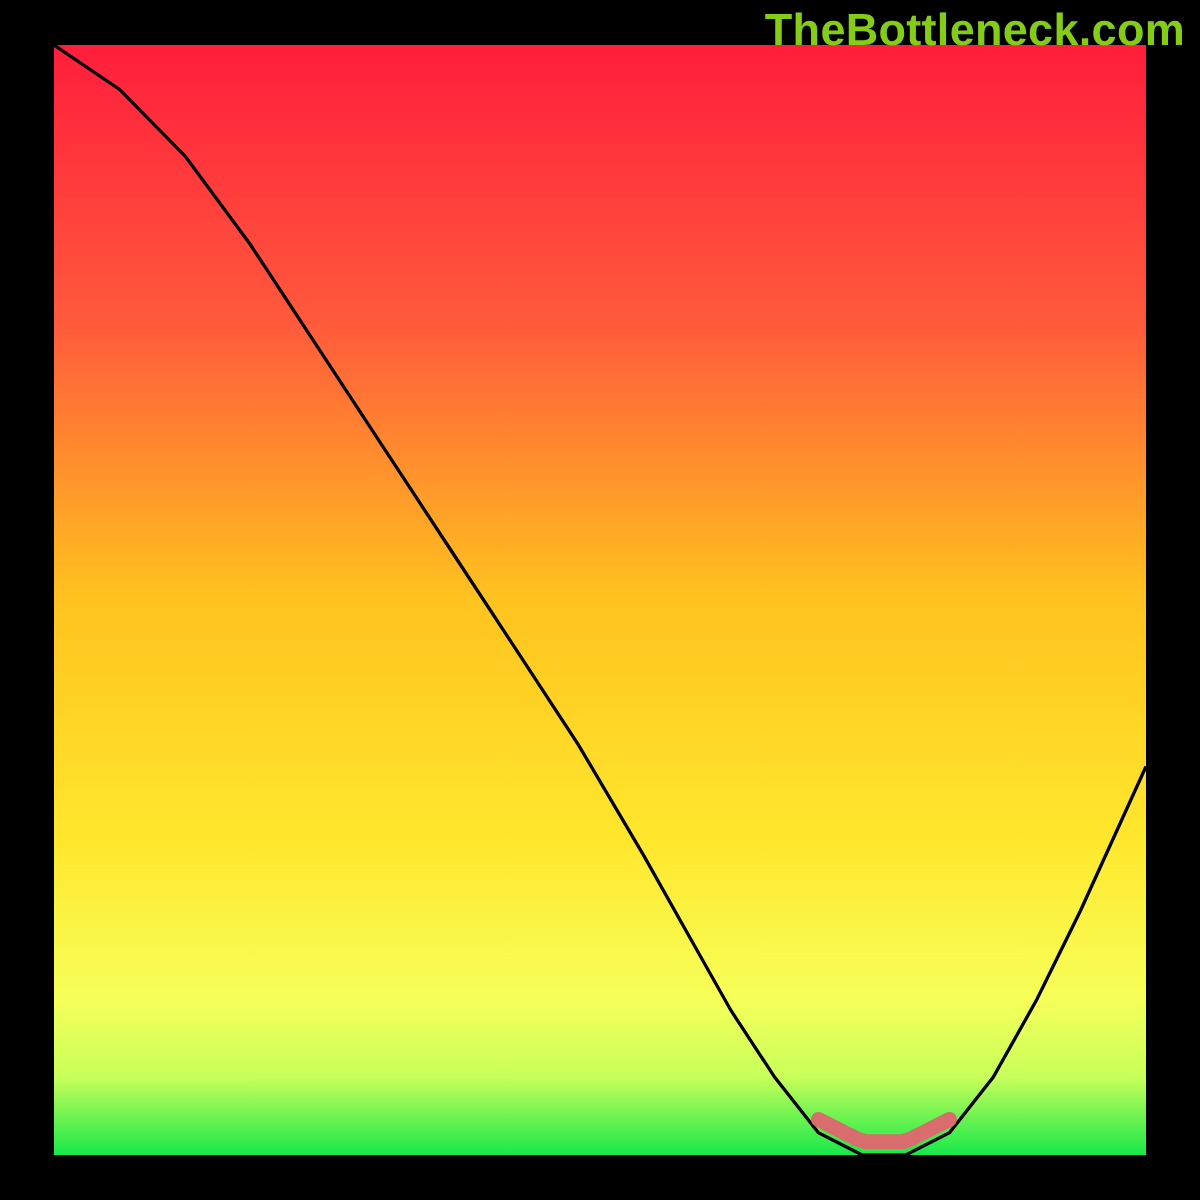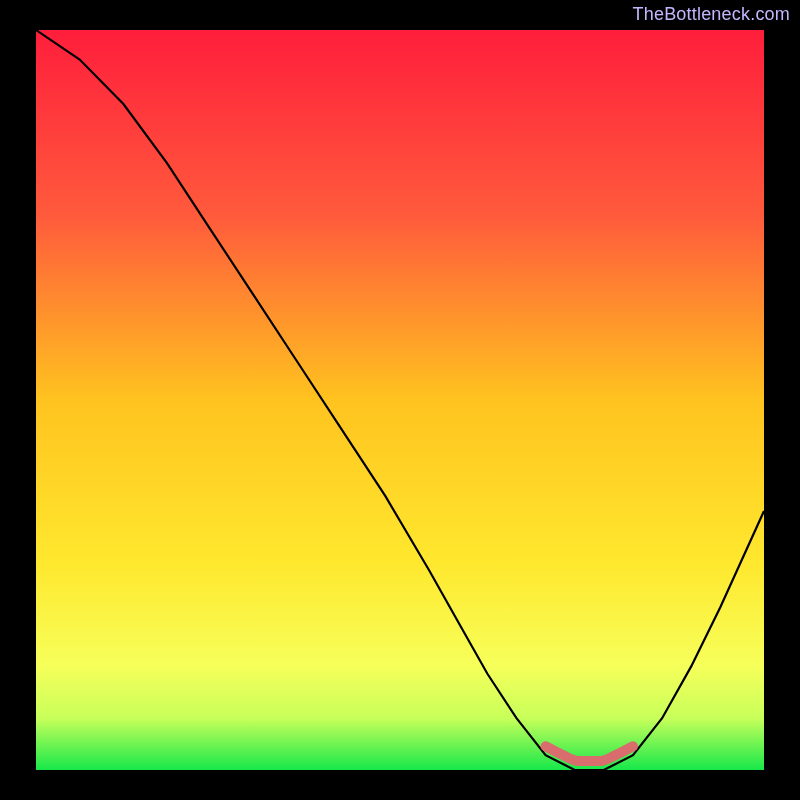--- a/index.html
+++ b/index.html
@@ -13,23 +13,23 @@
   }
   .frame {
     position: absolute;
     inset: 0;
     background: #000;
   }
   .watermark {
     position: absolute;
     top: 4px;
     right: 10px;
-    color: #c4b5fd;
-    font-size: 18px;
-    font-weight: 400;
+    color: #84cc16;
+    font-size: 30px;
+    font-weight: 700;
     letter-spacing: 0.2px;
     z-index: 5;
   }
   .plot-wrap {
     position: absolute;
     left: 36px;
     top: 30px;
     width: 728px;
     height: 740px;
   }

